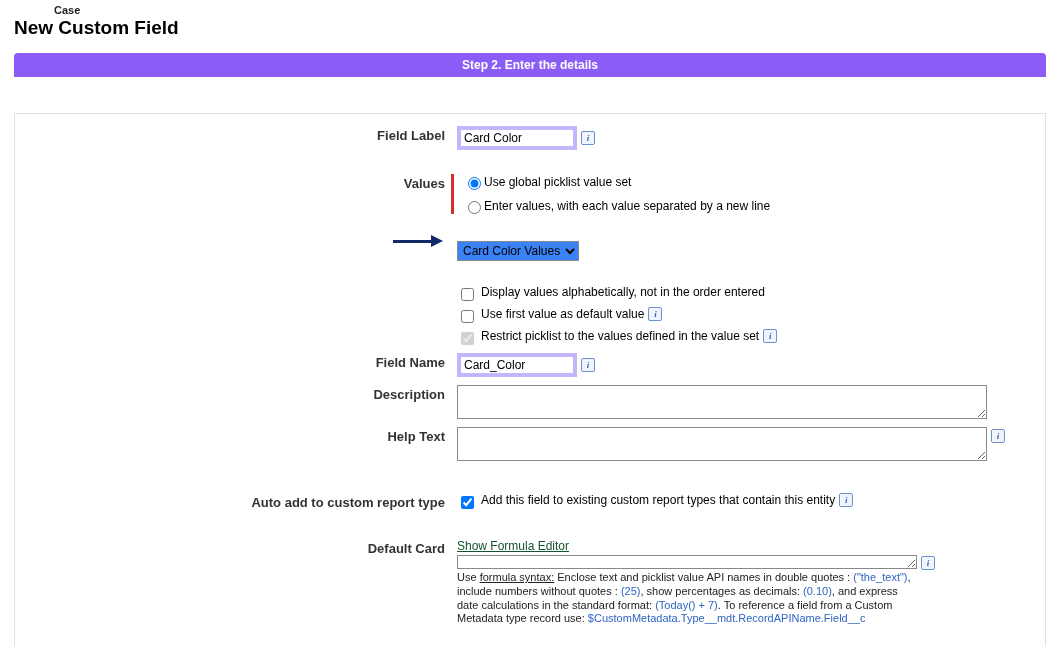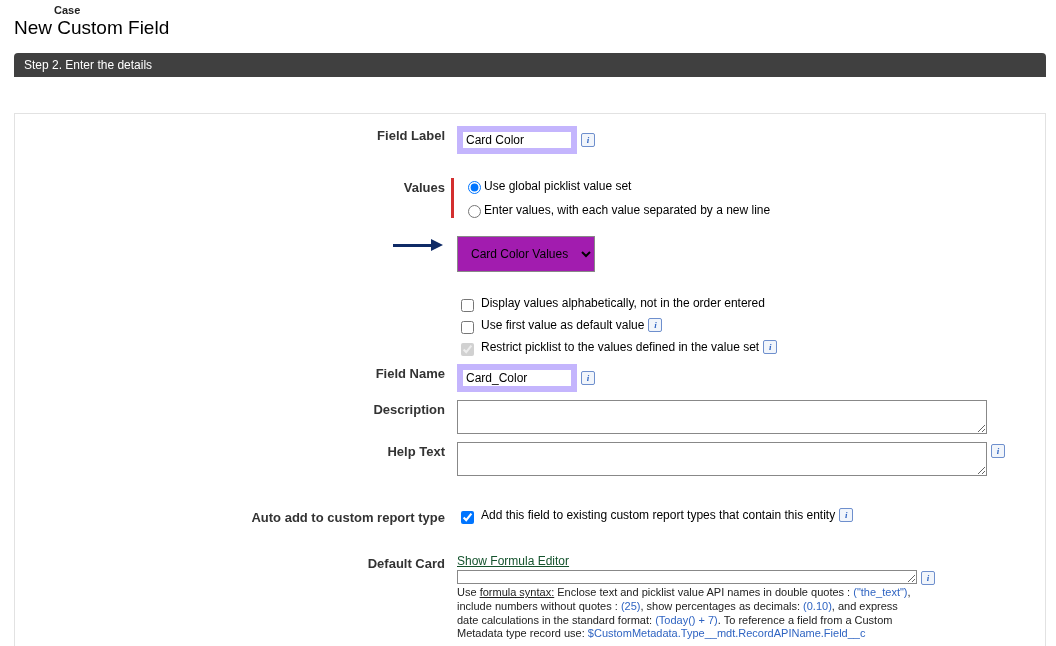--- a/index.html
+++ b/index.html
@@ -13,30 +13,31 @@
   }
   .pg-case {
     font-size: 11px;
     font-weight: 700;
     color: #222;
     margin-bottom: 1px;
     margin-left: 40px;
   }
   .pg-title {
     font-size: 19px;
-    font-weight: 400;
+    font-weight: 700;
     margin-bottom: 14px;
   }
   .step-bar {
-    background: #404040;
+    background: #8b5cf6;
     color: #fff;
-    font-weight: 400;
+    font-weight: 700;
     font-size: 12px;
     padding: 5px 10px;
     border-radius: 4px 4px 0 0;
+    text-align: center;
   }
   .stage {
     border: 1px solid #e2e2e2;
     border-top: none;
     background: #fbfbfb;
   }
   .stage-inner {
     background: #fff;
     border-top: 1px solid #e2e2e2;
     border-bottom: 1px solid #e2e2e2;
@@ -65,37 +66,38 @@
   }
   .ctl-inline {
     display: flex;
     align-items: center;
     gap: 4px;
   }
   input[type=text] {
     font-family: Arial, Helvetica, sans-serif;
     font-size: 12px;
     padding: 1px 3px;
-    border: 6px solid #c4b5fd;
+    border: 4px solid #c4b5fd;
   }
   .w120 { width: 120px; }
   textarea {
     font-family: Arial, Helvetica, sans-serif;
     font-size: 12px;
     border: 1px solid #888;
     resize: both;
   }
   .ta-big { width: 530px; height: 34px; }
   .ta-dv  { width: 460px; height: 14px; }
   select {
     font-family: Arial, Helvetica, sans-serif;
     font-size: 12px;
     border: 1px solid #888;
-    background: #a21caf;
-    padding: 9px;
+    background: #3b82f6;
+    padding: 1px;
+    margin-top: 9px;
   }
   .info-icon {
     display: inline-flex;
     width: 14px; height: 14px;
     border: 1px solid #6e8fcd;
     color: #2f64c2;
     font-size: 9px;
     line-height: 12px;
     font-weight: 700;
     align-items: center;

